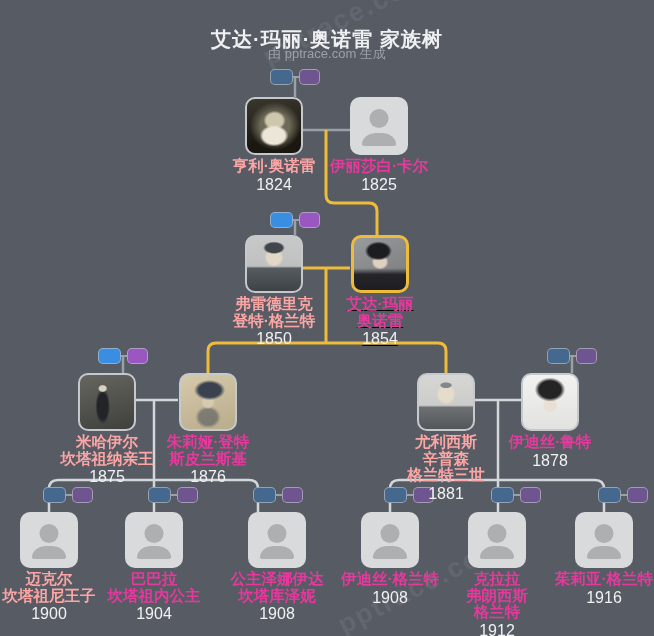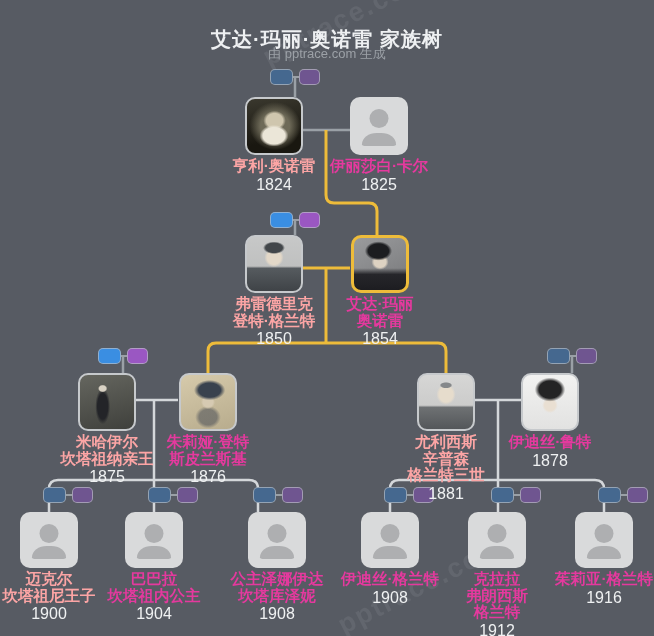--- a/index.html
+++ b/index.html
@@ -199,21 +199,21 @@
       <div class="year">1825</div>
     </div>
       <div class="person" style="left: 199px; top: 235px;">
       <div class="portrait photo-frederick"></div>
       <div class="name male">
           <div>弗雷德里克</div>
           <div>登特·格兰特</div>
         </div>
       <div class="year">1850</div>
     </div>
-      <div class="person" style="left: 305px; top: 235px;">
+      <div class="person" style="left: 305px; top: 235px; text-decoration: underline;">
       <div class="portrait photo-ada highlight"></div>
       <div class="name female">
           <div>艾达·玛丽</div>
           <div>奥诺雷</div>
         </div>
       <div class="year">1854</div>
     </div>
       <div class="person" style="left: 32px; top: 373px;">
       <div class="portrait photo-mikhail"></div>
       <div class="name male">

